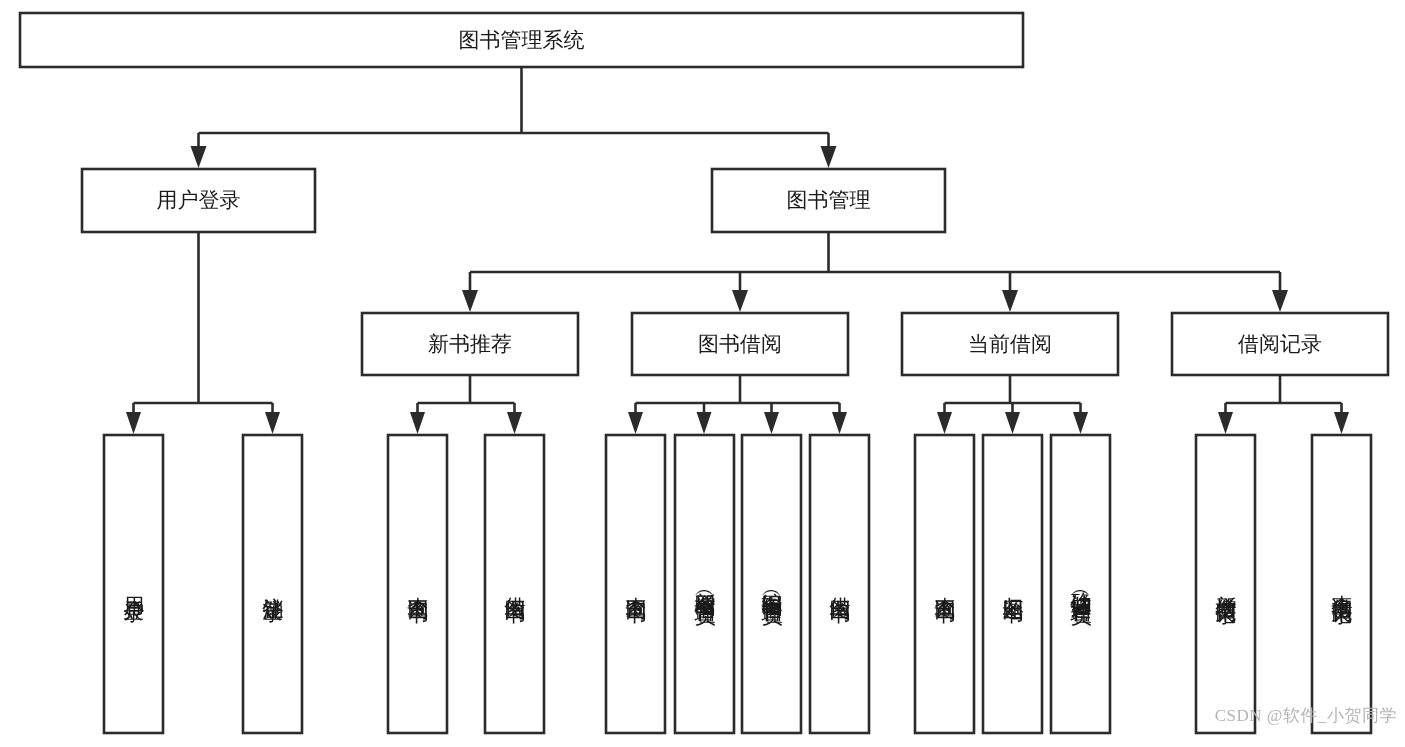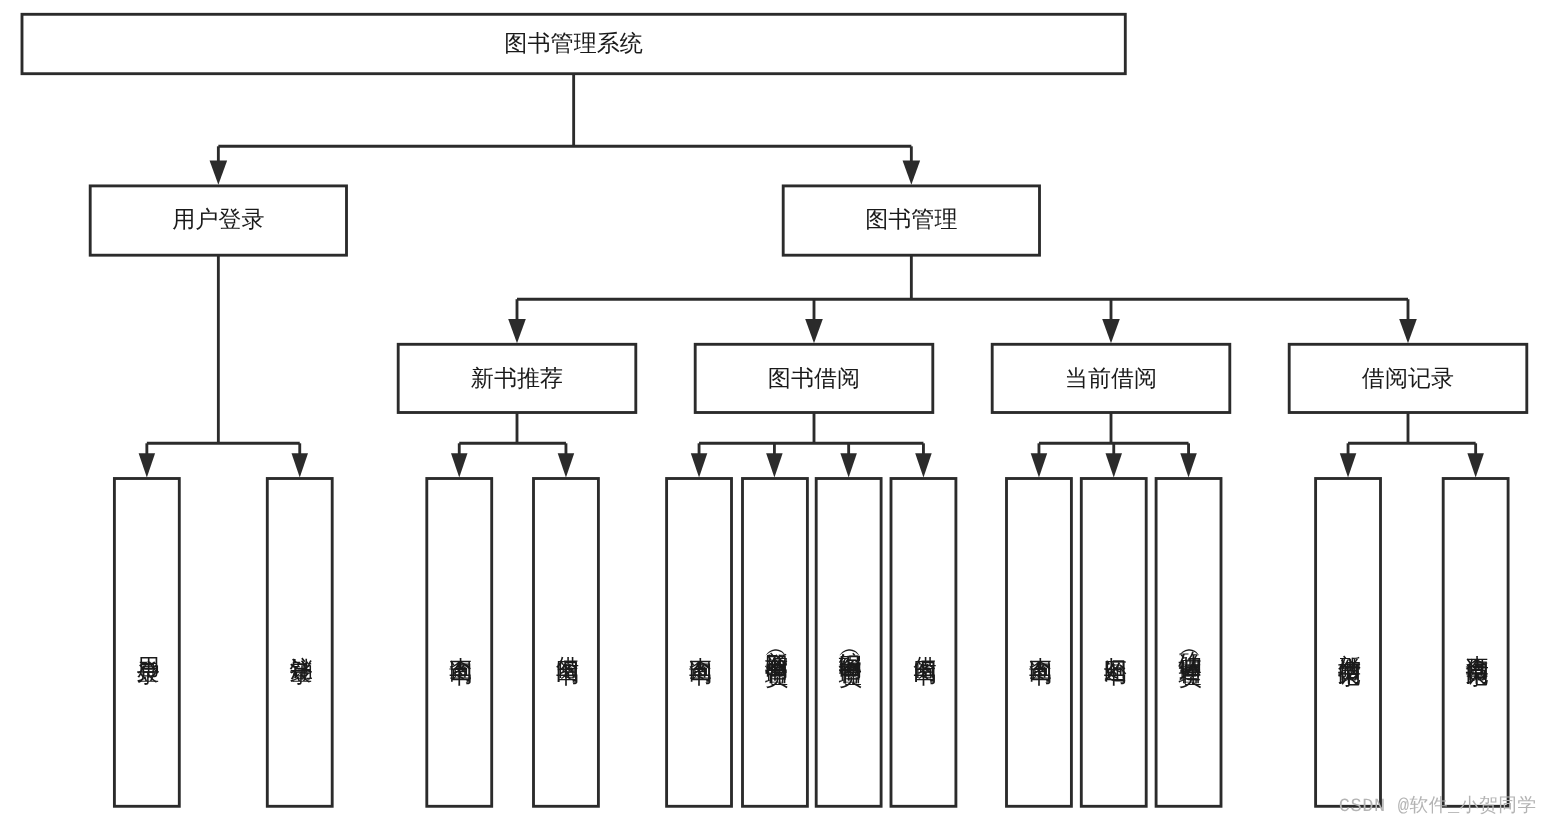--- a/index.html
+++ b/index.html
@@ -59,22 +59,22 @@
     font-size: 21px;
     line-height: 1.18;
     letter-spacing: 2px;
     color: #1a1a1a;
     white-space: nowrap;
     pointer-events: none;
   }
   .watermark {
     position: absolute;
     right: 8px;
-    bottom: 4px;
-    font-family: Liberation Mono, monospace;
+    bottom: 20px;
+    font-family: Liberation Serif, serif;
     font-size: 17px;
     color: #b4b4b4;
     letter-spacing: 0.5px;
     user-select: none;
   }
 </style>
 </head>
 <body>
 
 <div id="diagram-root">

